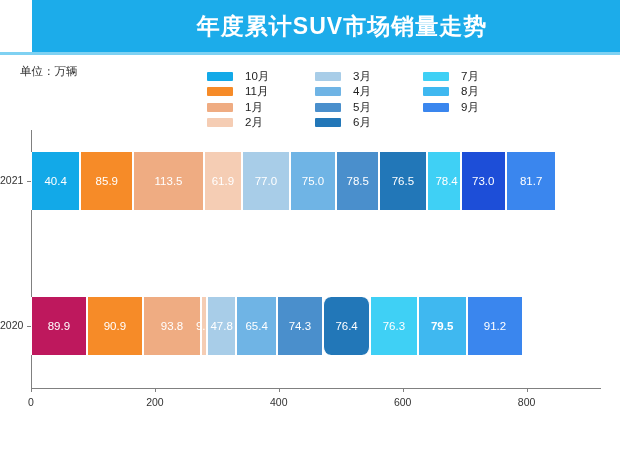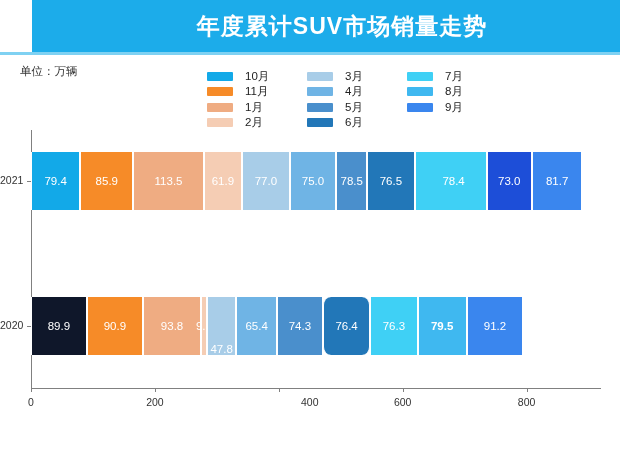--- a/index.html
+++ b/index.html
@@ -49,21 +49,21 @@
     font-size: 11.5px;
     color: #333333;
     white-space: nowrap;
   }
 
   
   #legend {
     position: absolute;
     left: 207px; top: 69px;
     display: flex;
-    gap: 8px;
+    gap: 16px;
   }
   .legend-col {
     display: flex;
     flex-direction: column;
     width: 92px;
   }
   .legend-item {
     display: flex;
     align-items: center;
     height: 14px;
@@ -222,78 +222,78 @@
   </div>
 
 <div id="plot">
   <div id="y-axis-line"></div>
   <div id="x-axis-line"></div>
 <div class="x-tick-mark" style="left: 31px;"></div>
     <div class="x-tick-label" style="left: 31px;">0</div>
     <div class="x-tick-mark" style="left: 154.9px;"></div>
     <div class="x-tick-label" style="left: 154.9px;">200</div>
     <div class="x-tick-mark" style="left: 278.8px;"></div>
-    <div class="x-tick-label" style="left: 278.8px; margin-left: 31px;">400</div>
+    <div class="x-tick-label" style="left: 278.8px;">400</div>
     <div class="x-tick-mark" style="left: 402.7px;"></div>
     <div class="x-tick-label" style="left: 402.7px;">600</div>
     <div class="x-tick-mark" style="left: 526.6px;"></div>
     <div class="x-tick-label" style="left: 526.6px;">800</div>
     <div class="y-tick-label" style="width: 26px; left: 0px; top: 44px;">2021</div>
     <div class="y-tick-mark" style="left: 27px; top: 51px;"></div>
     <div class="bar-row" style="left: 31px; top: 22px; height: 58px;">
       <div class="bar-seg" title="10月 79.4" style="width: 49.1883px; background: rgb(18, 169, 232);">
-        <span class="bar-seg-label">79.4</span>
+        <span class="bar-seg-label">40.4</span>
       </div>
       <div class="bar-seg" title="11月 85.9" style="width: 53.215px; background: rgb(246, 139, 40);">
         <span class="bar-seg-label">85.9</span>
       </div>
       <div class="bar-seg" title="1月 113.5" style="width: 70.3132px; background: rgb(239, 172, 130);">
         <span class="bar-seg-label">113.5</span>
       </div>
       <div class="bar-seg" title="2月 61.9" style="width: 38.3471px; background: rgb(245, 205, 180);">
         <span class="bar-seg-label">61.9</span>
       </div>
       <div class="bar-seg" title="3月 77" style="width: 47.7015px; background: rgb(168, 205, 232);">
         <span class="bar-seg-label">77.0</span>
       </div>
       <div class="bar-seg" title="4月 75" style="width: 46.4625px; background: rgb(111, 180, 229);">
         <span class="bar-seg-label">75.0</span>
       </div>
-      <div class="bar-seg" title="5月 78.5" style="width: 31px; background: rgb(74, 143, 204);">
+      <div class="bar-seg" title="5月 78.5" style="width: 43px; background: rgb(74, 143, 204);">
         <span class="bar-seg-label">78.5</span>
       </div>
       <div class="bar-seg" title="6月 76.5" style="width: 47.3918px; background: rgb(34, 119, 184);">
         <span class="bar-seg-label">76.5</span>
       </div>
-      <div class="bar-seg" title="7月 78.4" style="width: 72px; background: rgb(63, 208, 245); padding-left: 6px;">
+      <div class="bar-seg" title="7月 78.4" style="width: 34px; background: rgb(63, 208, 245); padding-left: 6px;">
         <span class="bar-seg-label">78.4</span>
       </div>
       <div class="bar-seg" title="8月 73" style="width: 45.2235px; background: #1d4ed8;">
         <span class="bar-seg-label">73.0</span>
       </div>
       <div class="bar-seg" title="9月 81.7" style="width: 50.6131px; background: rgb(58, 134, 238);">
         <span class="bar-seg-label">81.7</span>
       </div>
     </div>
     <div class="y-tick-label" style="width: 26px; left: 0px; top: 189px;">2020</div>
     <div class="y-tick-mark" style="left: 27px; top: 196px;"></div>
     <div class="bar-row" style="left: 31px; top: 167px; height: 58px;">
-      <div class="bar-seg" title="10月 89.9" style="width: 55.693px; background: #0f172a;">
+      <div class="bar-seg" title="10月 89.9" style="width: 55.693px; background: #be185d;">
         <span class="bar-seg-label">89.9</span>
       </div>
       <div class="bar-seg" title="11月 90.9" style="width: 56.3126px; background: rgb(246, 139, 40);">
         <span class="bar-seg-label">90.9</span>
       </div>
       <div class="bar-seg" title="1月 93.8" style="width: 58.1091px; background: rgb(239, 172, 130);">
         <span class="bar-seg-label">93.8</span>
       </div>
       <div class="bar-seg" title="2月 9.2" style="width: 5.6994px; background: rgb(245, 205, 180);">
         <span class="bar-seg-label">9.2</span>
       </div>
-      <div class="bar-seg" title="3月 47.8" style="width: 29.6121px; background: rgb(168, 205, 232); align-items: flex-end;">
+      <div class="bar-seg" title="3月 47.8" style="width: 29.6121px; background: rgb(168, 205, 232);">
         <span class="bar-seg-label">47.8</span>
       </div>
       <div class="bar-seg" title="4月 65.4" style="width: 40.5153px; background: rgb(111, 180, 229);">
         <span class="bar-seg-label">65.4</span>
       </div>
       <div class="bar-seg" title="5月 74.3" style="width: 46.0288px; background: rgb(74, 143, 204);">
         <span class="bar-seg-label">74.3</span>
       </div>
       <div class="bar-seg" title="6月 76.4" style="width: 47.3298px; background: rgb(34, 119, 184); border-radius: 8px;">
         <span class="bar-seg-label">76.4</span>

